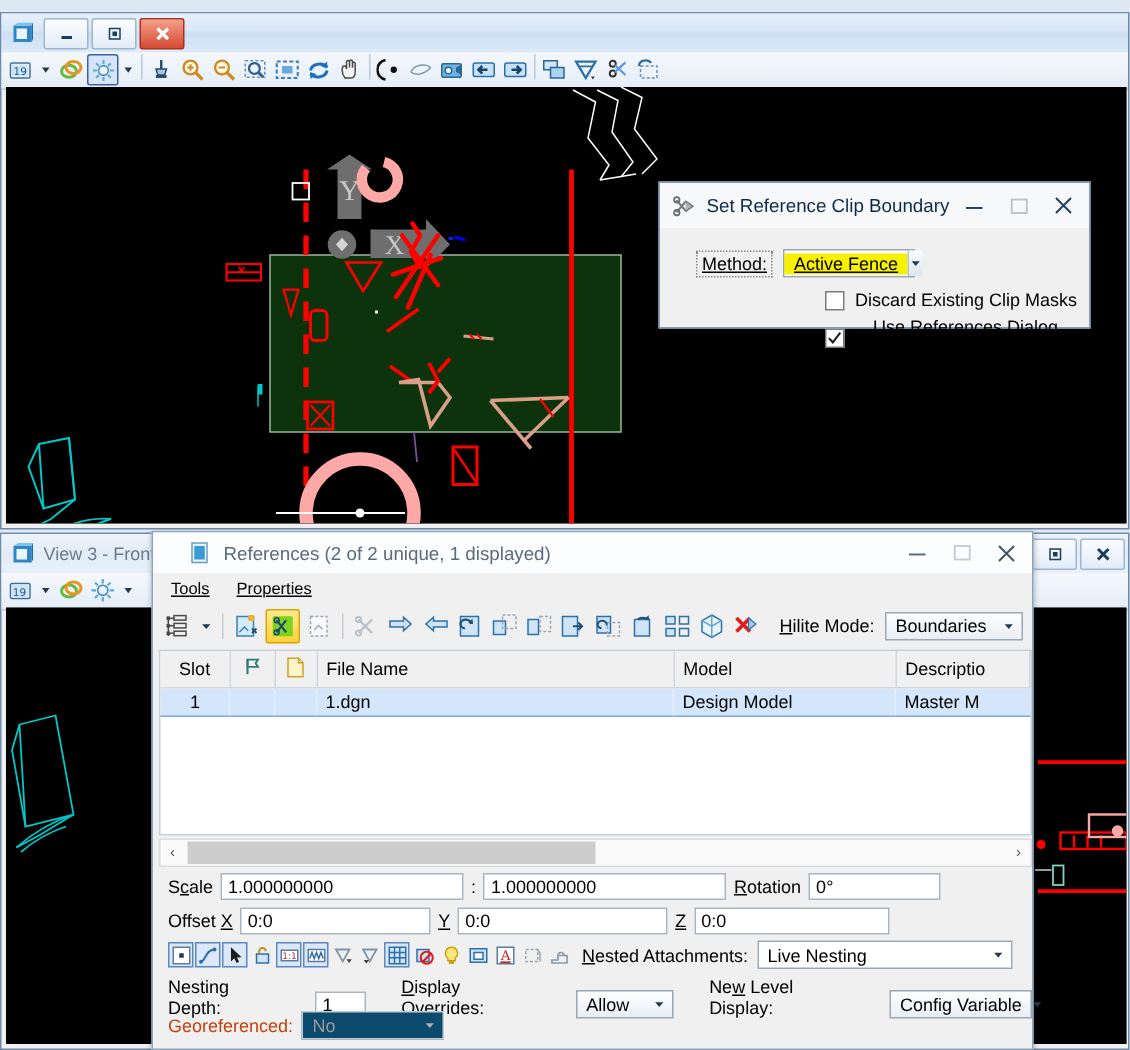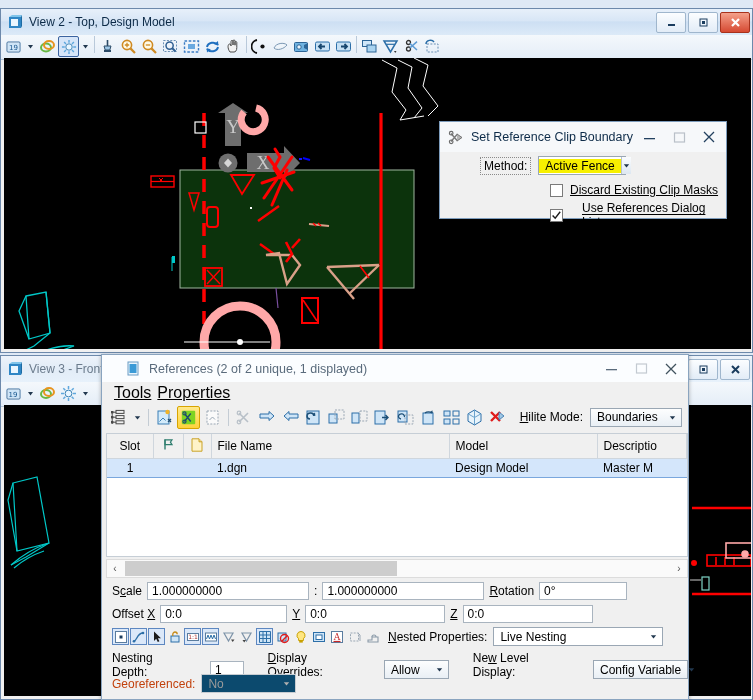--- a/index.html
+++ b/index.html
@@ -49,21 +49,21 @@
   .combo .cv{padding:0 6px;font-size:12px;white-space:nowrap;}
   .combo .carr{width:17px;height:17px;display:flex;align-items:center;justify-content:center;
                background:linear-gradient(to bottom,#fafcfe,#dde7f1);border-left:1px solid #b6c2cd;}
   .hl{background:#f7f000;}
   .cbx{width:13px;height:13px;border:1px solid #7a7a7a;background:#fff;box-sizing:border-box;
        display:inline-flex;align-items:center;justify-content:center;}
   .txt{height:18px;border:1px solid #a9b4bf;background:#fff;box-sizing:border-box;
        font-size:12px;padding:1px 4px;display:flex;align-items:center;}
 
   
-  .menubar{height:22px;display:flex;align-items:center;gap:6px;padding:0 12px;background:#f0f0f0;font-size:16px;}
+  .menubar{height:22px;display:flex;align-items:center;gap:18px;padding:0 12px;background:#f0f0f0;font-size:11px;}
   .mi u{text-decoration:underline;}
   .rtools{height:26px;display:flex;align-items:center;gap:2px;padding:0 6px;background:#f0f0f0;}
   .rti{width:21px;height:21px;display:flex;align-items:center;justify-content:center;}
   .rti.hot{background:linear-gradient(to bottom,#ffe98a,#ffd23c);border:1px solid #d8a400;border-radius:2px;}
   .rsep{width:1px;height:17px;background:#c4ccd4;margin:0 3px;}
 
   table.refs{border-collapse:collapse;width:100%;font-size:12px;table-layout:fixed;}
   table.refs th{background:#f0f0f0;border-right:1px solid #cfd6dd;border-bottom:1px solid #cfd6dd;
                 font-weight:normal;text-align:left;padding:3px 6px;height:18px;}
   table.refs td{padding:2px 6px;white-space:nowrap;overflow:hidden;}
@@ -177,21 +177,20 @@
 <div class="win" style="left:0px;top:8px;width:753px;height:345px;">
   <div class="winbar">
     <span class="winicon">
       <svg width="15" height="15" viewBox="0 0 15 15">
         <rect x="1" y="2" width="12" height="11" fill="#2f86c5"></rect>
         <path d="M1 2 L4 0 L14 0 L13 2 Z" fill="#7fc4ea"></path>
         <path d="M13 2 L14 0 L14 11 L13 13 Z" fill="#1d6ba3"></path>
         <rect x="3" y="4" width="7" height="7" fill="#eaf6ff"></rect>
       </svg>
     </span>
-    <span class="wintitle">View 2 - Top, Design Model</span>
     <span class="wbtns">
       <span class="wbtn">
         <svg width="11" height="11" viewBox="0 0 11 11">
             <rect x="2" y="7" width="7" height="2" fill="#1a3c5e"></rect>
           </svg>
       </span>
       <span class="wbtn">
         <svg width="11" height="11" viewBox="0 0 11 11">
             <rect x="2" y="2" width="7" height="7" fill="none" stroke="#1a3c5e"></rect>
             <rect x="4" y="4" width="3" height="3" fill="#1a3c5e"></rect>
@@ -466,35 +465,35 @@
           <rect x="1.5" y="2" width="10" height="9" fill="none" stroke="#b9c0c8" stroke-width="1.2"></rect>
         </svg>
     </span>
     <span class="dbtn x">
       <svg width="14" height="14" viewBox="0 0 14 14">
           <path d="M2 2 L12 12 M12 2 L2 12" stroke="#23415f" stroke-width="1.3" fill="none"></path>
         </svg>
     </span>
   </div>
 
-  <div class="fieldrow" style="margin-top:4px;padding-left:40px;">
+  <div class="fieldrow" style="margin-top:14px;padding-left:24px;text-decoration:underline;">
     <span class="lbl" style="border:1px dotted #8a8a8a;padding:1px 3px;">Method:</span>
     <span class="combo" style="margin-left:7px;width:88px;">
       <span class="cv hl" style="flex:1;">Active Fence</span>
       <span class="carr">
         <svg width="9" height="9" viewBox="0 0 9 9">
             <path d="M1.8 3.2 L7.2 3.2 L4.5 6.4 Z" fill="#22384f"></path>
           </svg>
       </span>
     </span>
   </div>
 
   <div class="fieldrow" style="margin-top:8px;padding-left:110px;">
     <span class="cbx"></span>
-    <span class="lbl" style="margin-left:7px;text-decoration:underline;">Discard Existing Clip Masks</span>
+    <span class="lbl" style="margin-left:7px;">Discard Existing Clip Masks</span>
   </div>
 
   <div class="fieldrow" style="margin-top:4px;padding-left:110px;gap:12px;">
     <span class="cbx">
       <svg width="11" height="11" viewBox="0 0 11 11">
           <path d="M1.6 5.4 L4.2 8.2 L9.2 1.8" stroke="#1b1b1b" stroke-width="1.4" fill="none"></path>
         </svg>
     </span>
     <span class="lbl" style="margin-left:7px;text-decoration:underline;text-decoration-skip-ink:none;text-underline-offset:2px;">Use References Dialog List</span>
   </div>
@@ -845,21 +844,21 @@
         </svg>
     </span>
     <span class="bti">
       <svg width="14" height="14" viewBox="0 0 14 14">
           <path d="M2 10 h4 v-3 h6 v5 H2 Z" fill="none" stroke="#8a9aa8" stroke-width="1.1"></path>
           <path d="M6 7 a2 2 0 0 1 4 0" fill="none" stroke="#8a9aa8" stroke-width="1.1"></path>
         </svg>
     </span>
 
     <span class="lbl" style="margin-left:6px;margin-right:5px;">
-      <u>N</u><span>ested Properties:</span>
+      <u>N</u><span>ested Attachments:</span>
     </span>
     <span class="combo" style="width:170px;background:#fff;">
       <span class="cv" style="flex:1;">Live Nesting</span>
       <span class="carr" style="background:transparent;border:none;">
         <svg width="9" height="9" viewBox="0 0 9 9">
             <path d="M1.8 3.2 L7.2 3.2 L4.5 6.4 Z" fill="#22384f"></path>
           </svg>
       </span>
     </span>
   </div>

